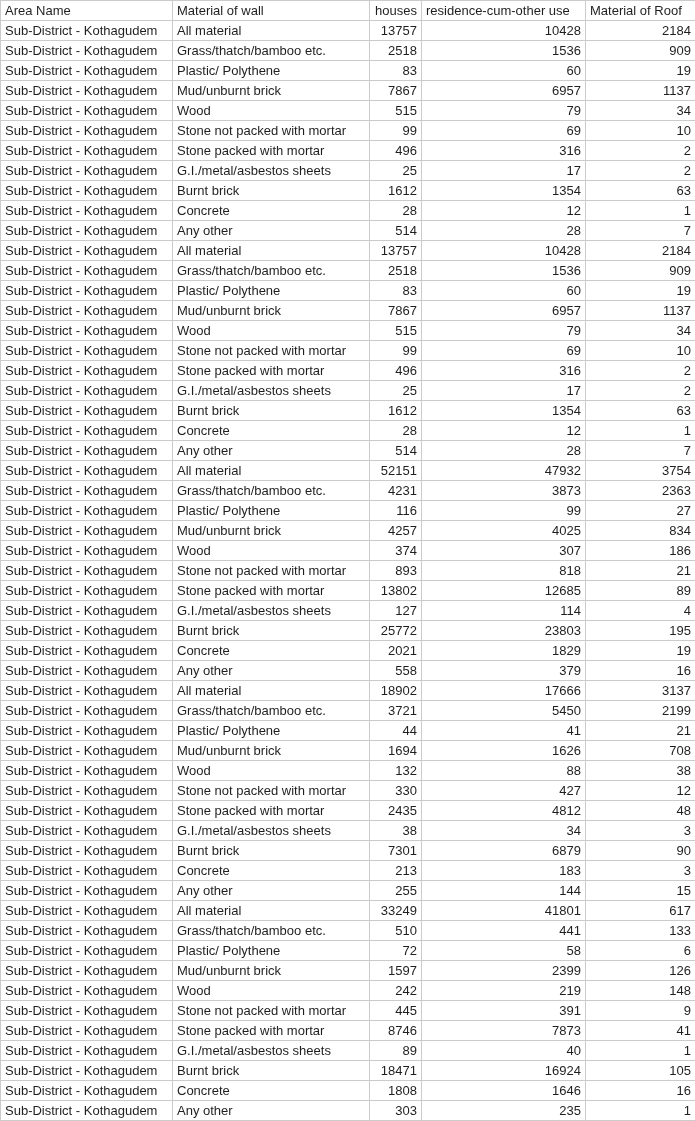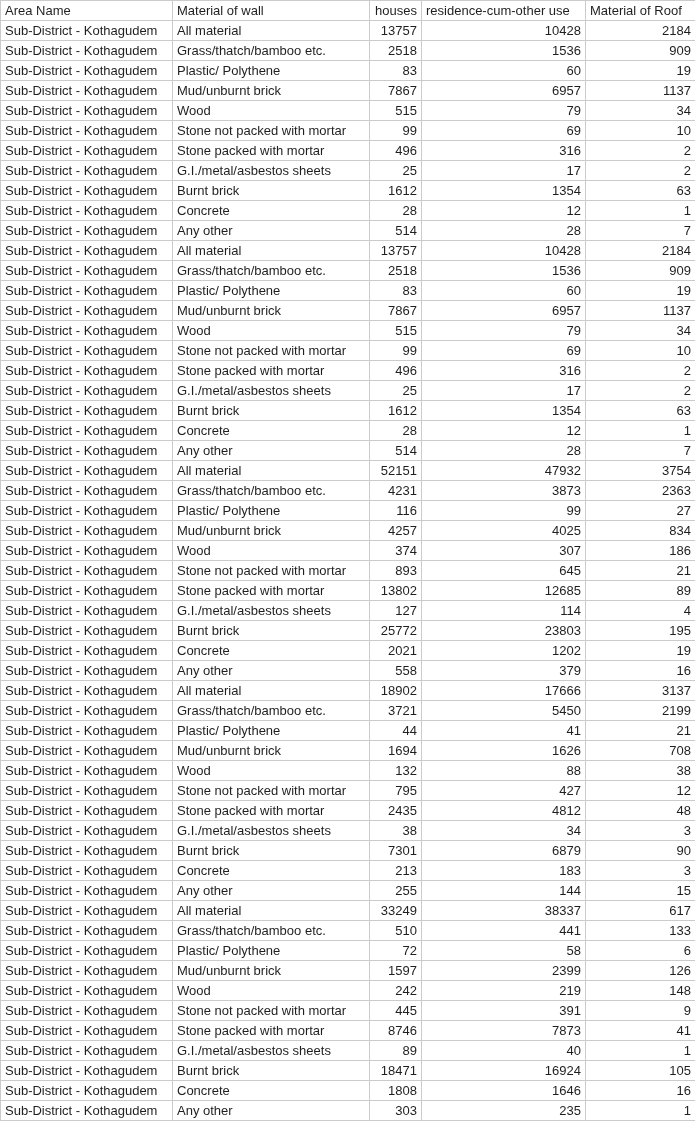--- a/index.html
+++ b/index.html
@@ -243,21 +243,21 @@
         <td>Sub-District - Kothagudem</td>
         <td>Wood</td>
         <td class="num">374</td>
         <td class="num">307</td>
         <td class="num">186</td>
       </tr>
       <tr>
         <td>Sub-District - Kothagudem</td>
         <td>Stone not packed with mortar</td>
         <td class="num">893</td>
-        <td class="num">645</td>
+        <td class="num">818</td>
         <td class="num">21</td>
       </tr>
       <tr>
         <td>Sub-District - Kothagudem</td>
         <td>Stone packed with mortar</td>
         <td class="num">13802</td>
         <td class="num">12685</td>
         <td class="num">89</td>
       </tr>
       <tr>
@@ -271,21 +271,21 @@
         <td>Sub-District - Kothagudem</td>
         <td>Burnt brick</td>
         <td class="num">25772</td>
         <td class="num">23803</td>
         <td class="num">195</td>
       </tr>
       <tr>
         <td>Sub-District - Kothagudem</td>
         <td>Concrete</td>
         <td class="num">2021</td>
-        <td class="num">1202</td>
+        <td class="num">1829</td>
         <td class="num">19</td>
       </tr>
       <tr>
         <td>Sub-District - Kothagudem</td>
         <td>Any other</td>
         <td class="num">558</td>
         <td class="num">379</td>
         <td class="num">16</td>
       </tr>
       <tr>
@@ -319,21 +319,21 @@
       <tr>
         <td>Sub-District - Kothagudem</td>
         <td>Wood</td>
         <td class="num">132</td>
         <td class="num">88</td>
         <td class="num">38</td>
       </tr>
       <tr>
         <td>Sub-District - Kothagudem</td>
         <td>Stone not packed with mortar</td>
-        <td class="num">795</td>
+        <td class="num">330</td>
         <td class="num">427</td>
         <td class="num">12</td>
       </tr>
       <tr>
         <td>Sub-District - Kothagudem</td>
         <td>Stone packed with mortar</td>
         <td class="num">2435</td>
         <td class="num">4812</td>
         <td class="num">48</td>
       </tr>
@@ -362,21 +362,21 @@
         <td>Sub-District - Kothagudem</td>
         <td>Any other</td>
         <td class="num">255</td>
         <td class="num">144</td>
         <td class="num">15</td>
       </tr>
       <tr>
         <td>Sub-District - Kothagudem</td>
         <td>All material</td>
         <td class="num">33249</td>
-        <td class="num">38337</td>
+        <td class="num">41801</td>
         <td class="num">617</td>
       </tr>
       <tr>
         <td>Sub-District - Kothagudem</td>
         <td>Grass/thatch/bamboo etc.</td>
         <td class="num">510</td>
         <td class="num">441</td>
         <td class="num">133</td>
       </tr>
       <tr>

